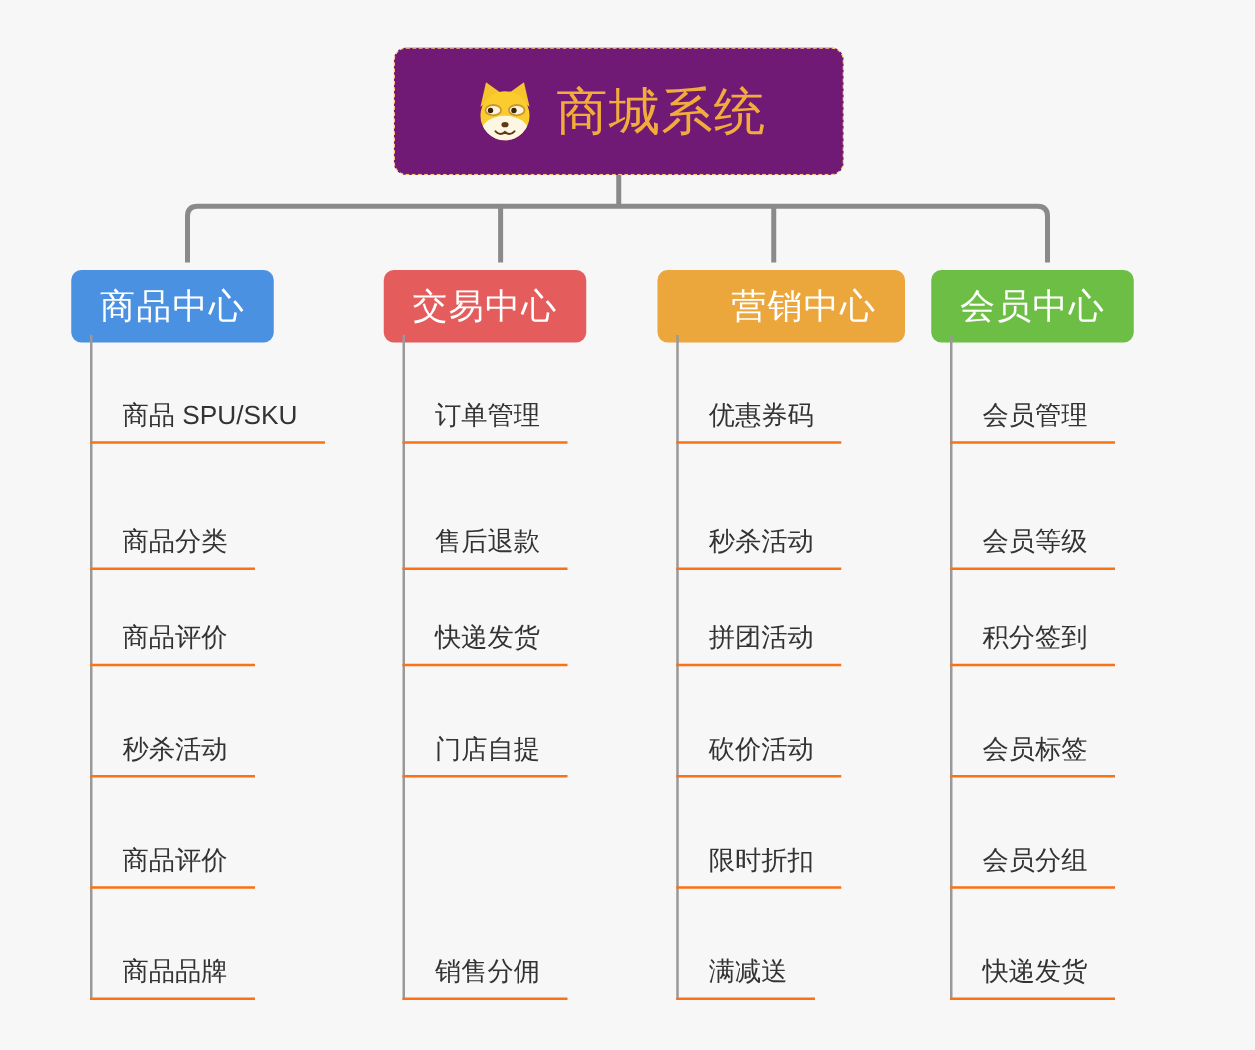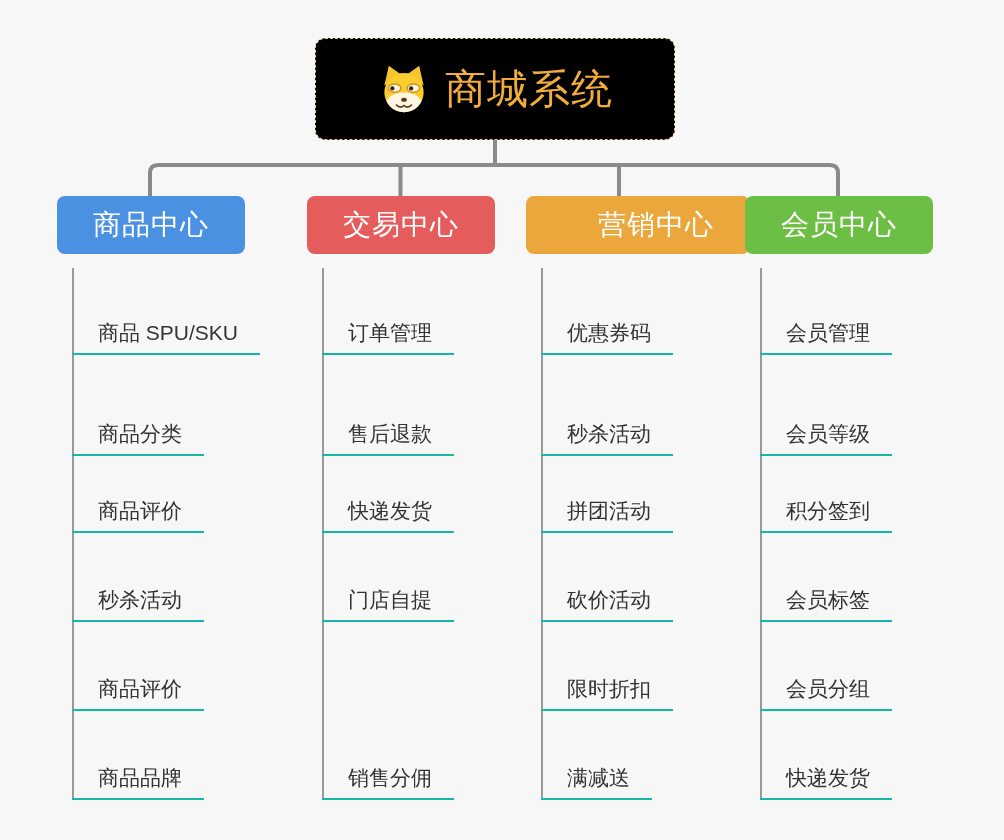--- a/index.html
+++ b/index.html
@@ -14,55 +14,55 @@
     overflow:hidden;
   }
   
   .connectors{
     position:absolute;left:0;top:0;width:1004px;height:840px;
     pointer-events:none;
   }
   
   .root-node{
     position:absolute;left:315px;top:38px;width:360px;height:102px;
-    background:#000000;
+    background:#701a75;
     border:1px dashed #f3c87e;
     border-radius:10px;
     display:flex;align-items:center;justify-content:center;gap:14px;
     box-sizing:border-box;
   }
   .root-title{
     font-size:41px;
     color:#f2ac3b;
     letter-spacing:1px;
     white-space:nowrap;
   }
   
   .branch-box{
-    position:absolute;top:196px;width:188px;height:58px;
+    position:absolute;top:216px;width:162px;height:58px;
     border-radius:8px;
     color:#ffffff;
     font-size:28px;
     display:flex;align-items:center;justify-content:center;
     white-space:nowrap;
     letter-spacing:1px;
   }
   .b1{left:57px}.b2{left:307px}.b3{left:526px}.b4{left:745px}
   
   .trunk{
     position:absolute;top:268px;height:532px;width:2px;
     background:#999999;
   }
   .t1{left:72px}.t2{left:322px}.t3{left:541px}.t4{left:760px}
   
   .leaf{
     position:absolute;
     box-sizing:content-box;
     padding:0 22px 6px 26px;
-    border-bottom:2px solid #14b8a6;
+    border-bottom:2px solid #f97316;
     font-size:21px;
     line-height:29px;
     color:#333333;
     white-space:nowrap;
   }
   .c1{left:72px}.c2{left:322px}.c3{left:541px}.c4{left:760px}
   .r1{top:318px}.r2{top:419px}.r3{top:496px}.r4{top:585px}.r5{top:674px}.r6{top:763px}
 </style>
 </head>
 <body>

